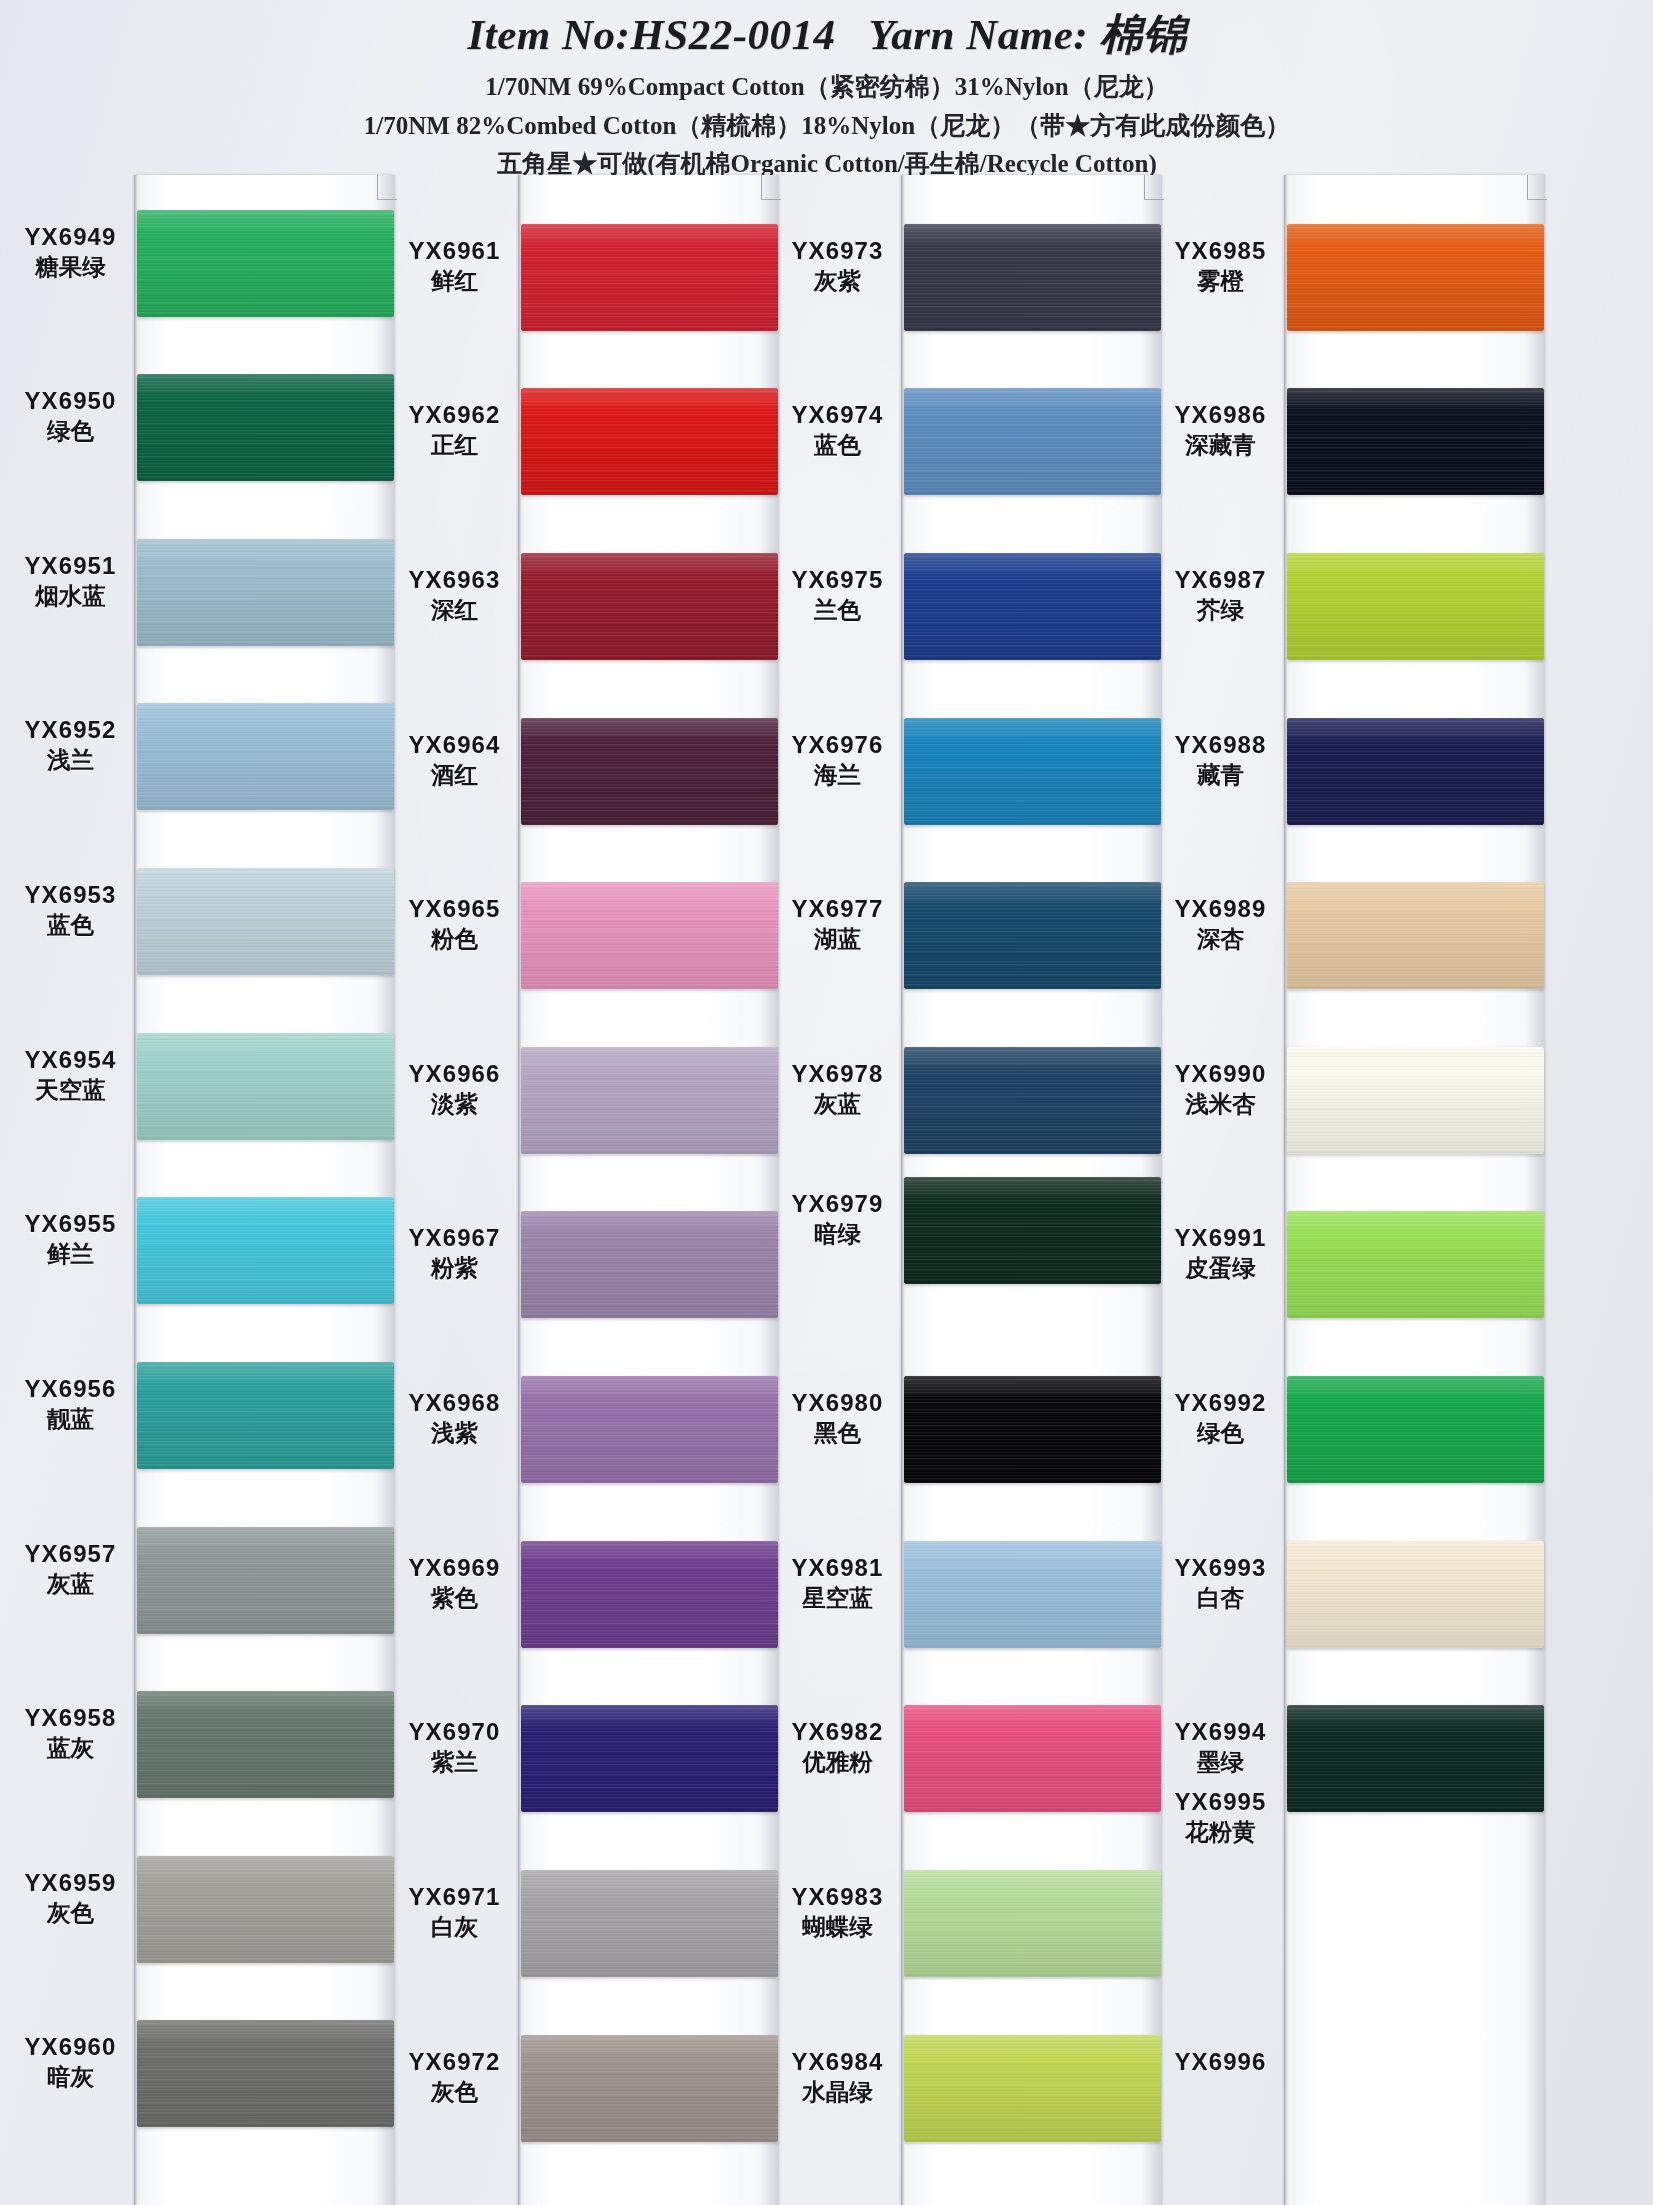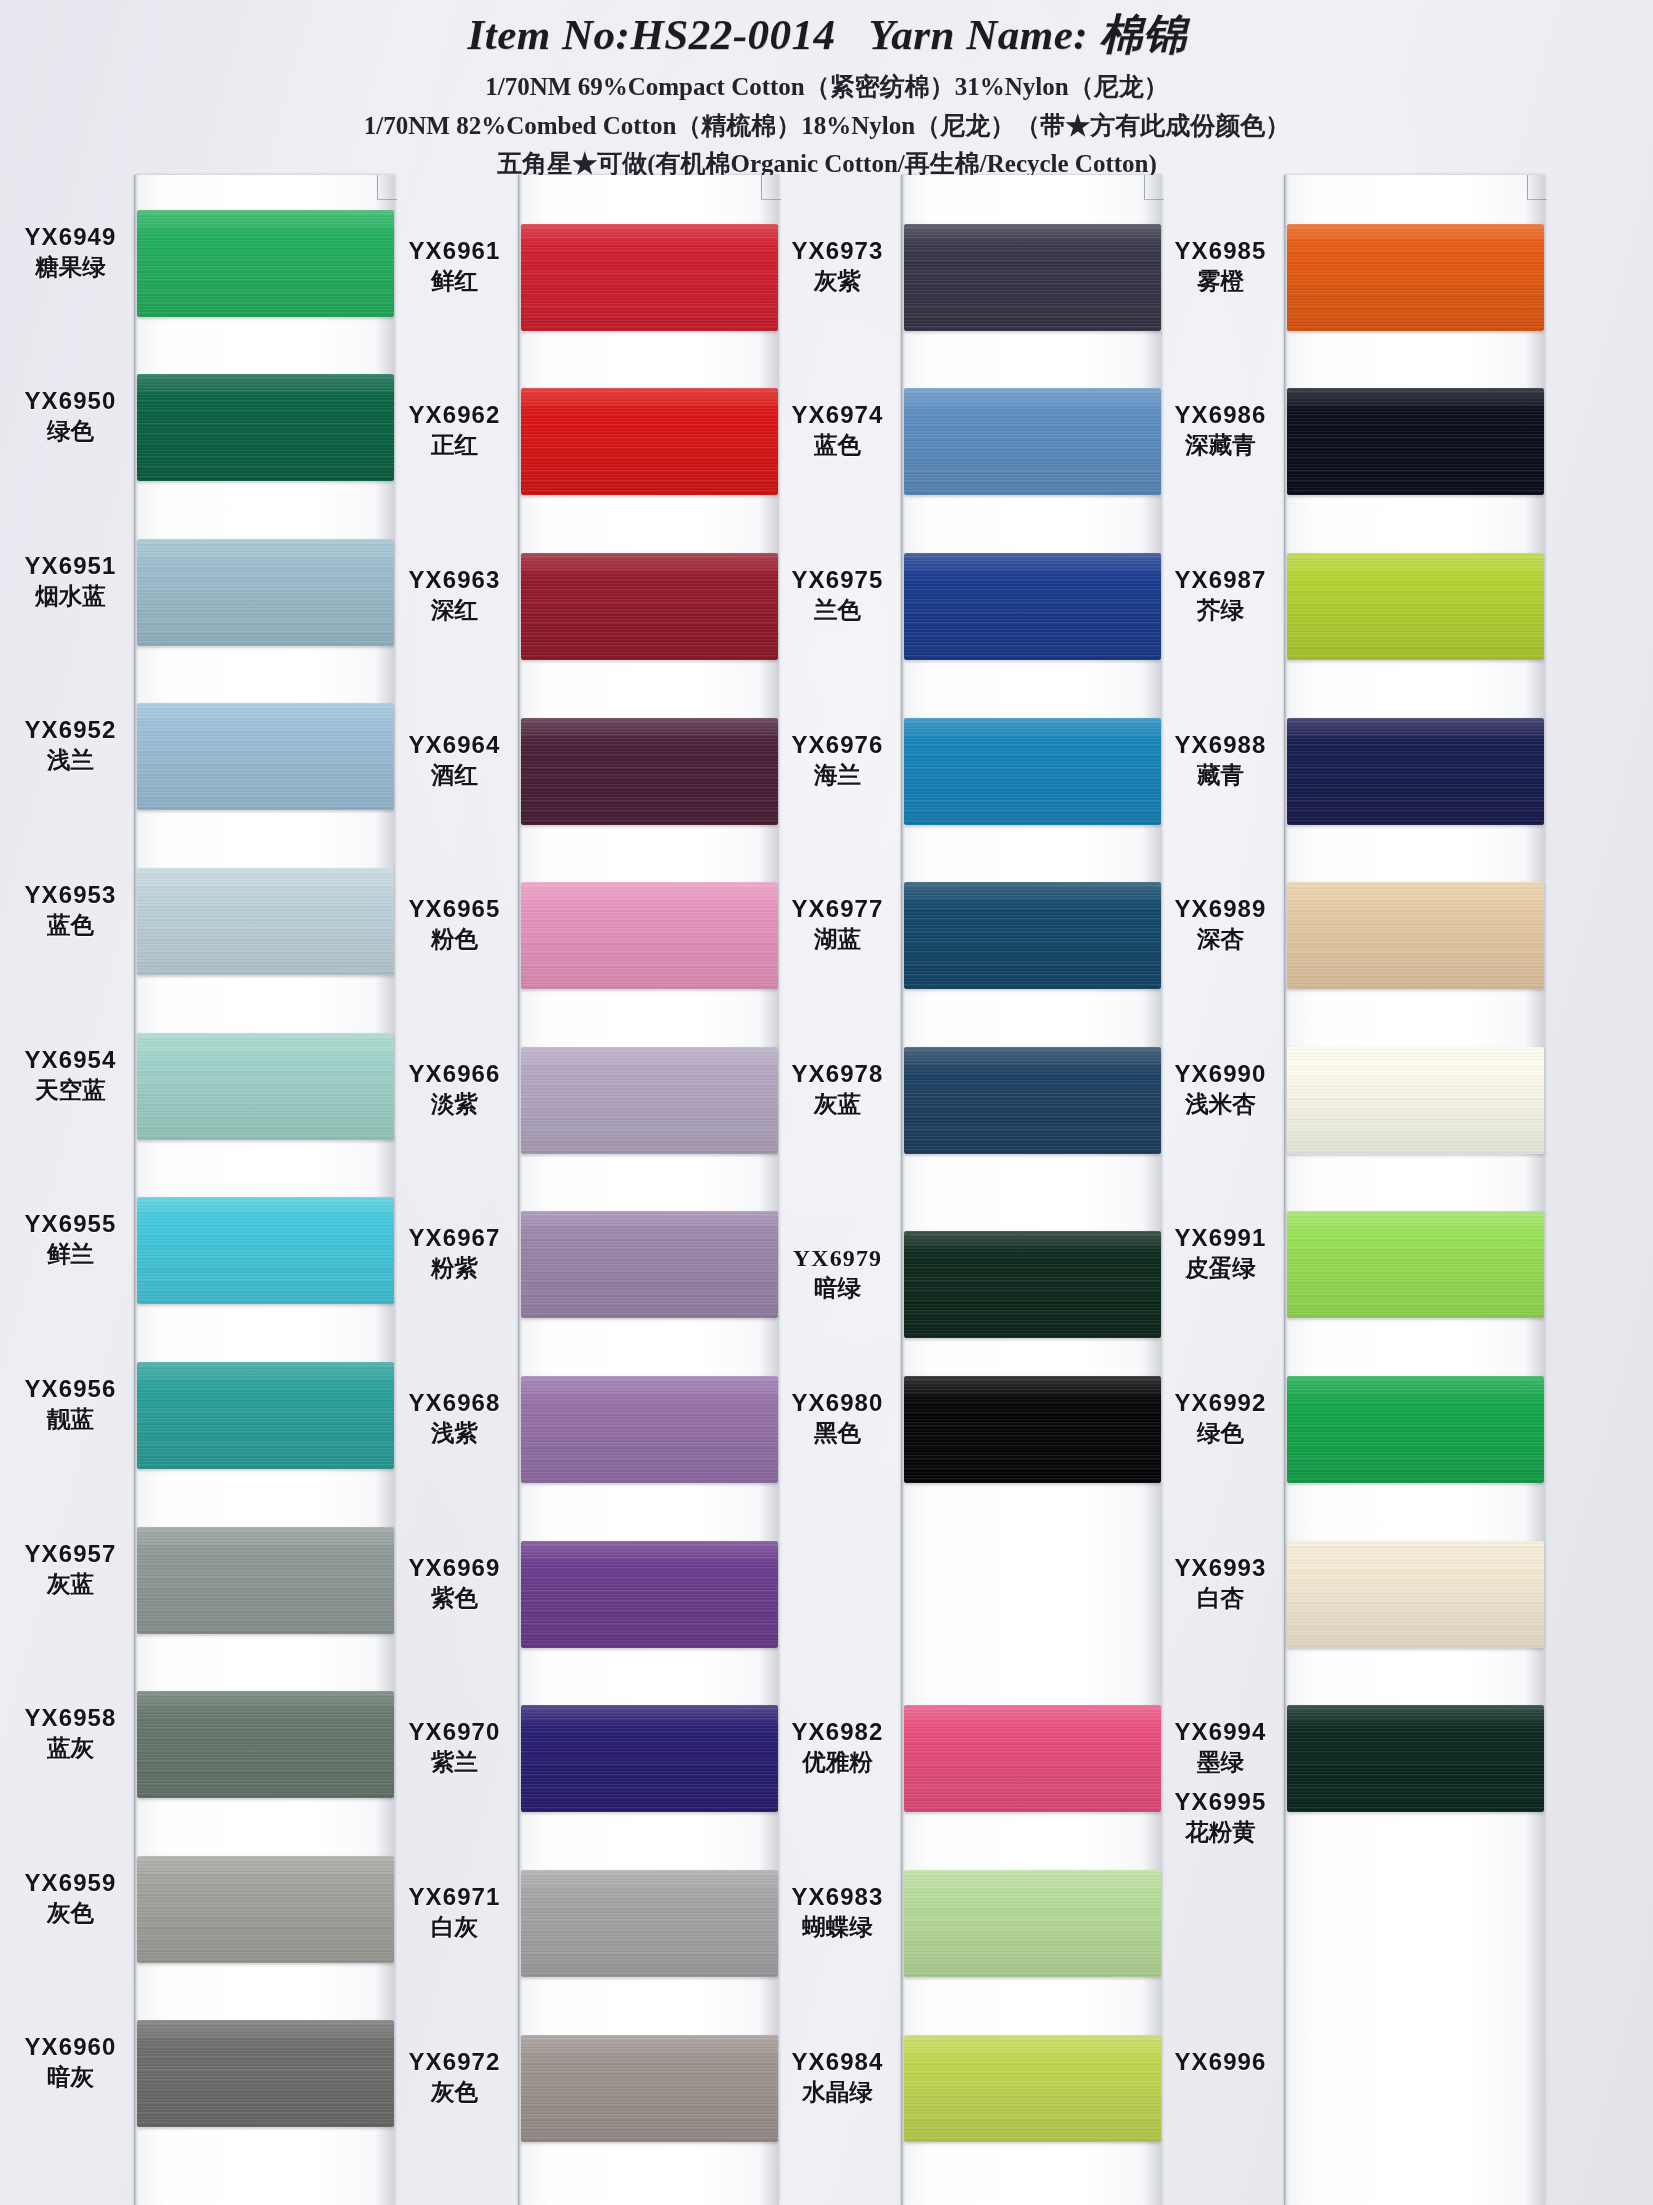--- a/index.html
+++ b/index.html
@@ -347,32 +347,39 @@
           <div class="cname">湖蓝</div>
         </div>
       </div>
       <div class="cell" style="top: 843px;">
         <div class="swatch" style="background: rgb(31, 66, 100);"></div>
         <div class="label">
           <div class="code">YX6978</div>
           <div class="cname">灰蓝</div>
         </div>
       </div>
-      <div class="cell" style="top: 1027px; font-family: Liberation Serif, serif;">
+      <div class="cell" style="top: 973px;">
         <div class="swatch" style="background: rgb(14, 42, 30);"></div>
         <div class="label">
           <div class="code">YX6979</div>
           <div class="cname">暗绿</div>
         </div>
       </div>
       <div class="cell" style="top: 1172px;">
         <div class="swatch" style="background: rgb(7, 7, 10);"></div>
         <div class="label">
           <div class="code">YX6980</div>
           <div class="cname">黑色</div>
+        </div>
+      </div>
+      <div class="cell" style="top: 1337px;">
+        <div class="swatch" style="background: rgb(155, 193, 221);"></div>
+        <div class="label">
+          <div class="code">YX6981</div>
+          <div class="cname">星空蓝</div>
         </div>
       </div>
       <div class="cell" style="top: 1501px;">
         <div class="swatch" style="background: rgb(233, 79, 127);"></div>
         <div class="label">
           <div class="code">YX6982</div>
           <div class="cname">优雅粉</div>
         </div>
       </div>
       <div class="cell" style="top: 1666px;">

